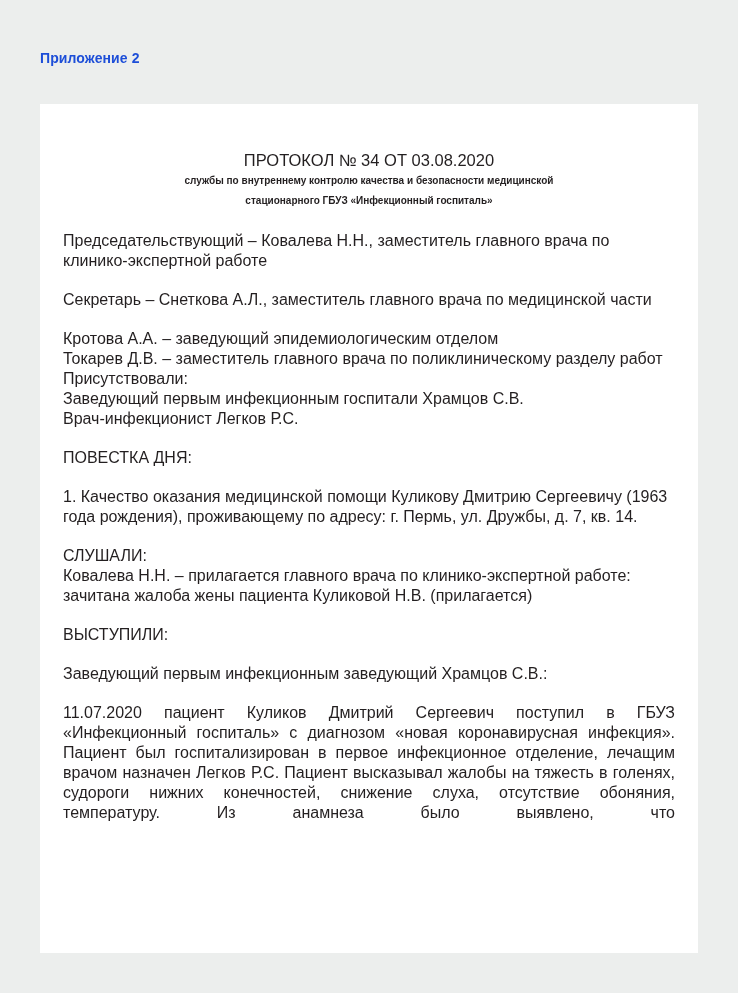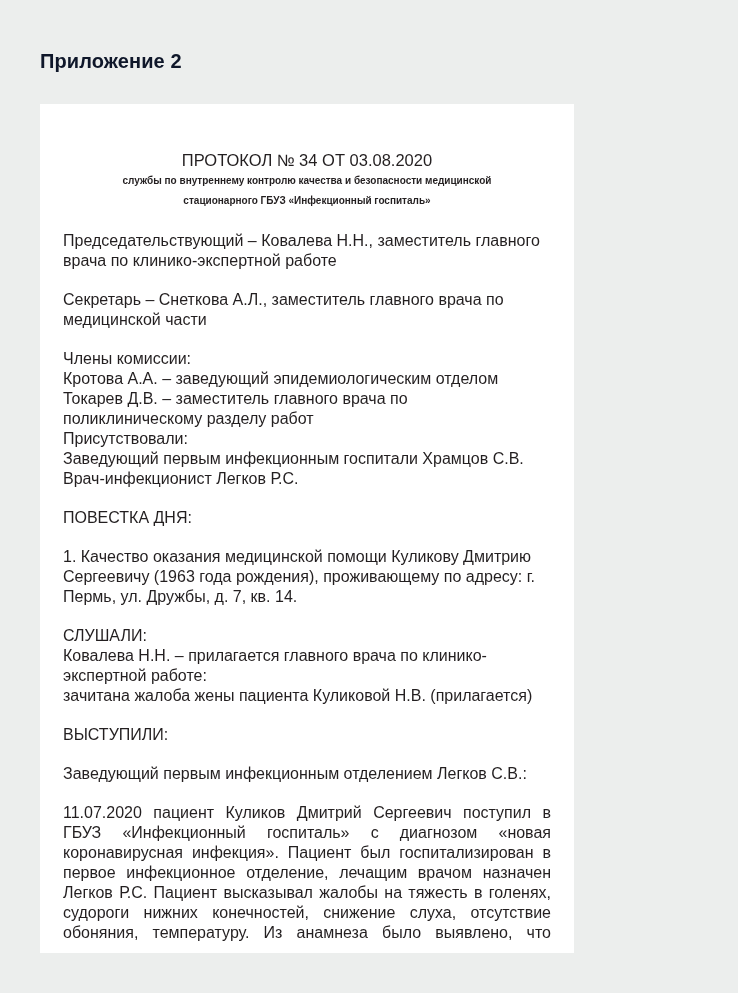--- a/index.html
+++ b/index.html
@@ -13,30 +13,30 @@
       font-family: "Liberation Sans", sans-serif;
       color: #231f20;
       overflow: hidden;
       position: relative;
     }
     .appendix-title {
       position: absolute;
       left: 40px;
       top: 50px;
       margin: 0;
-      font-size: 20px;
+      font-size: 14px;
       font-weight: bold;
-      color: #0f172a;
+      color: #1d4ed8;
       letter-spacing: 0.1px;
     }
     .doc-card {
       position: absolute;
       left: 40px;
       top: 104px;
-      width: 534px;
+      width: 658px;
       height: 849px;
       background: #ffffff;
       box-sizing: border-box;
       padding: 45px 23px 0 23px;
     }
     .doc-header {
       text-align: center;
       margin-bottom: 20px;
     }
     .doc-title {
@@ -79,38 +79,37 @@
     <p class="doc-subtitle">службы по внутреннему контролю качества и безопасности медицинской</p>
     <p class="doc-subtitle">стационарного ГБУЗ «Инфекционный госпиталь»</p>
   </div>
 
   <div class="doc-body">
     <p class="para">Председательствующий – Ковалева Н.Н., заместитель главного врача по клинико-экспертной работе</p>
 
     <p class="para">Секретарь – Снеткова А.Л., заместитель главного врача по медицинской части</p>
 
     <div class="para">
-      <span class="line">Члены комиссии:</span>
       <span class="line">Кротова А.А. – заведующий эпидемиологическим отделом</span>
       <span class="line">Токарев Д.В. – заместитель главного врача по поликлиническому разделу работ</span>
       <span class="line">Присутствовали:</span>
       <span class="line">Заведующий первым инфекционным госпитали Храмцов С.В.</span>
       <span class="line">Врач-инфекционист Легков Р.С.</span>
     </div>
 
     <p class="para">ПОВЕСТКА ДНЯ:</p>
 
     <p class="para">1. Качество оказания медицинской помощи Куликову Дмитрию Сергеевичу (1963 года рождения), проживающему по адресу: г. Пермь, ул. Дружбы, д. 7, кв. 14.</p>
 
     <div class="para">
       <span class="line">СЛУШАЛИ:</span>
       <span class="line">Ковалева Н.Н. – прилагается главного врача по клинико-экспертной работе:</span>
       <span class="line">зачитана жалоба жены пациента Куликовой Н.В. (прилагается)</span>
     </div>
 
 
     <p class="para">ВЫСТУПИЛИ:</p>
 
-    <p class="para">Заведующий первым инфекционным отделением Легков С.В.:</p>
+    <p class="para">Заведующий первым инфекционным заведующий Храмцов С.В.:</p>
 
     <p class="para justify-last">11.07.2020 пациент Куликов Дмитрий Сергеевич поступил в ГБУЗ «Инфекционный госпиталь» с диагнозом «новая коронавирусная инфекция». Пациент был госпитали­зирован в первое инфекционное отделение, лечащим врачом назначен Легков Р.С. Пациент высказывал жалобы на тяжесть в голенях, судороги нижних конечностей, снижение слуха, отсутствие обоняния, температуру. Из анамнеза было выявлено, что</p>
   </div>
 </div>
 
 </body></html>

